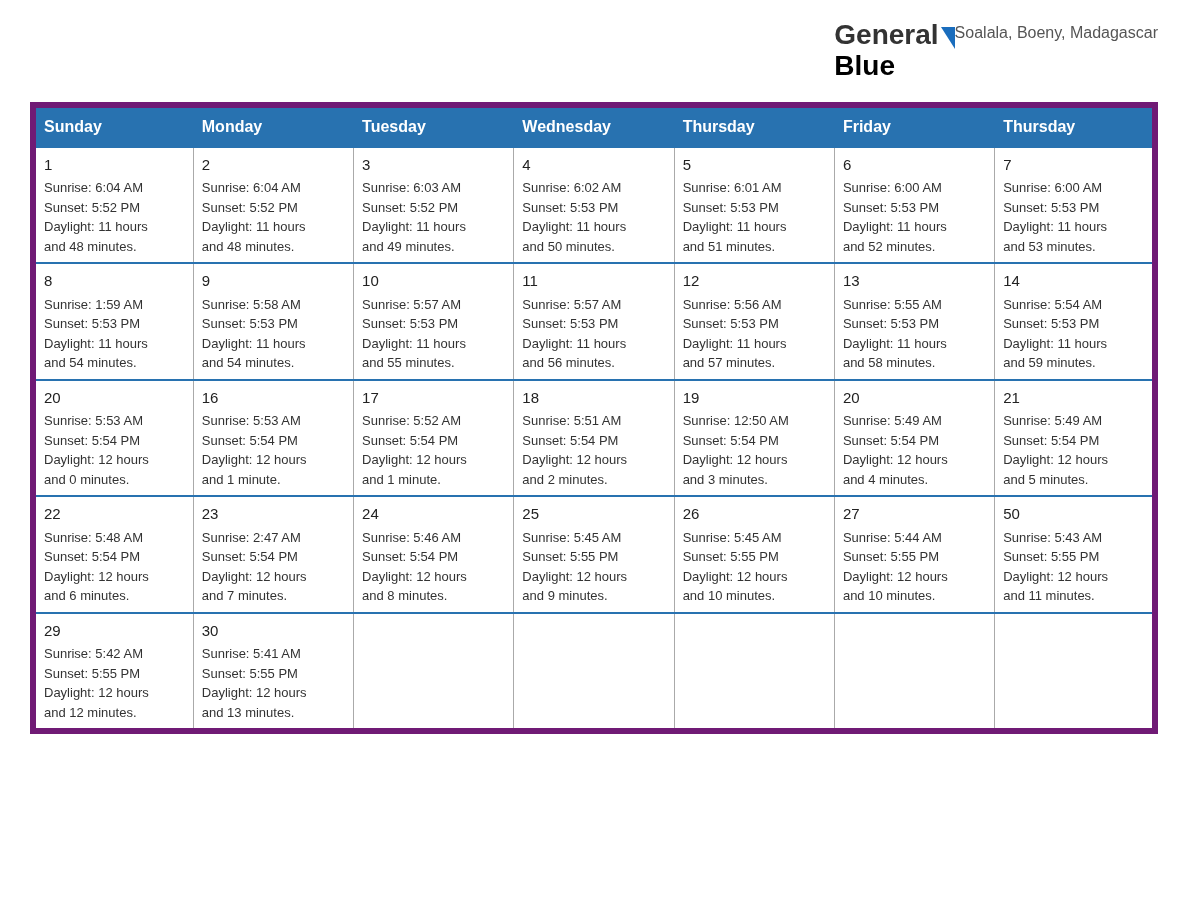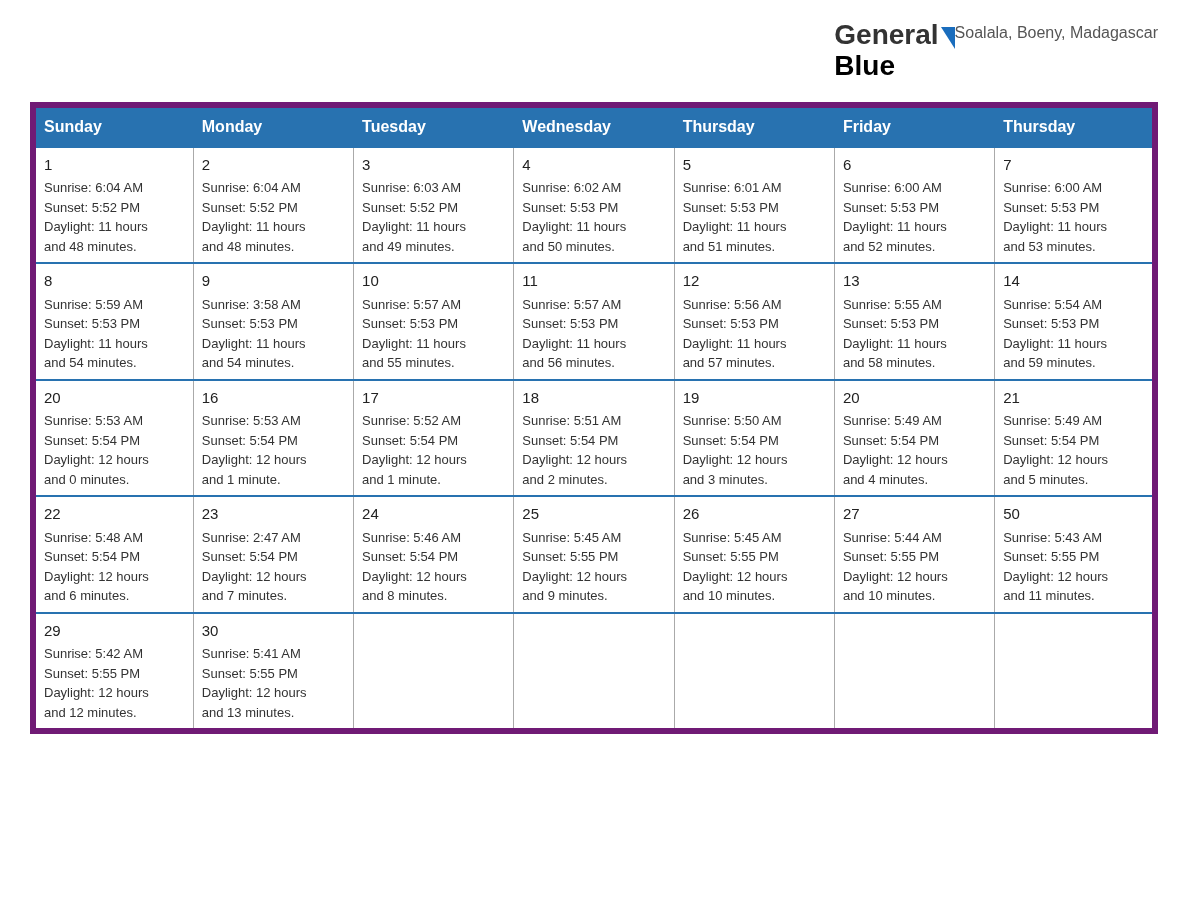--- a/index.html
+++ b/index.html
@@ -167,27 +167,27 @@
         <td>
         <span class="day-number">7</span>
         <span>Sunrise: 6:00 AM</span><br>
         <span>Sunset: 5:53 PM</span><br>
         <span>Daylight: 11 hours<br>and 53 minutes.</span>
       </td>
       </tr>
       <tr class="week-row">
         <td>
         <span class="day-number">8</span>
-        <span>Sunrise: 5:59 AM</span><br>
+        <span>Sunrise: 1:59 AM</span><br>
         <span>Sunset: 5:53 PM</span><br>
         <span>Daylight: 11 hours<br>and 54 minutes.</span>
       </td>
         <td>
         <span class="day-number">9</span>
-        <span>Sunrise: 3:58 AM</span><br>
+        <span>Sunrise: 5:58 AM</span><br>
         <span>Sunset: 5:53 PM</span><br>
         <span>Daylight: 11 hours<br>and 54 minutes.</span>
       </td>
         <td>
         <span class="day-number">10</span>
         <span>Sunrise: 5:57 AM</span><br>
         <span>Sunset: 5:53 PM</span><br>
         <span>Daylight: 11 hours<br>and 55 minutes.</span>
       </td>
         <td>
@@ -235,21 +235,21 @@
         <span>Daylight: 12 hours<br>and 1 minute.</span>
       </td>
         <td>
         <span class="day-number">18</span>
         <span>Sunrise: 5:51 AM</span><br>
         <span>Sunset: 5:54 PM</span><br>
         <span>Daylight: 12 hours<br>and 2 minutes.</span>
       </td>
         <td>
         <span class="day-number">19</span>
-        <span>Sunrise: 5:50 AM</span><br>
+        <span>Sunrise: 12:50 AM</span><br>
         <span>Sunset: 5:54 PM</span><br>
         <span>Daylight: 12 hours<br>and 3 minutes.</span>
       </td>
         <td>
         <span class="day-number">20</span>
         <span>Sunrise: 5:49 AM</span><br>
         <span>Sunset: 5:54 PM</span><br>
         <span>Daylight: 12 hours<br>and 4 minutes.</span>
       </td>
         <td>

